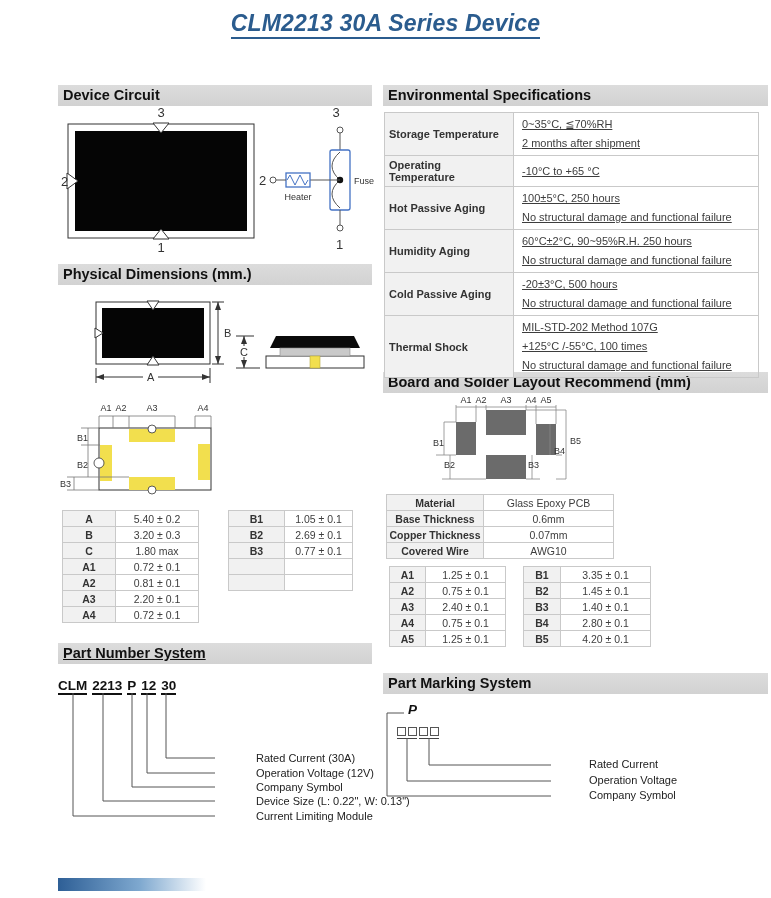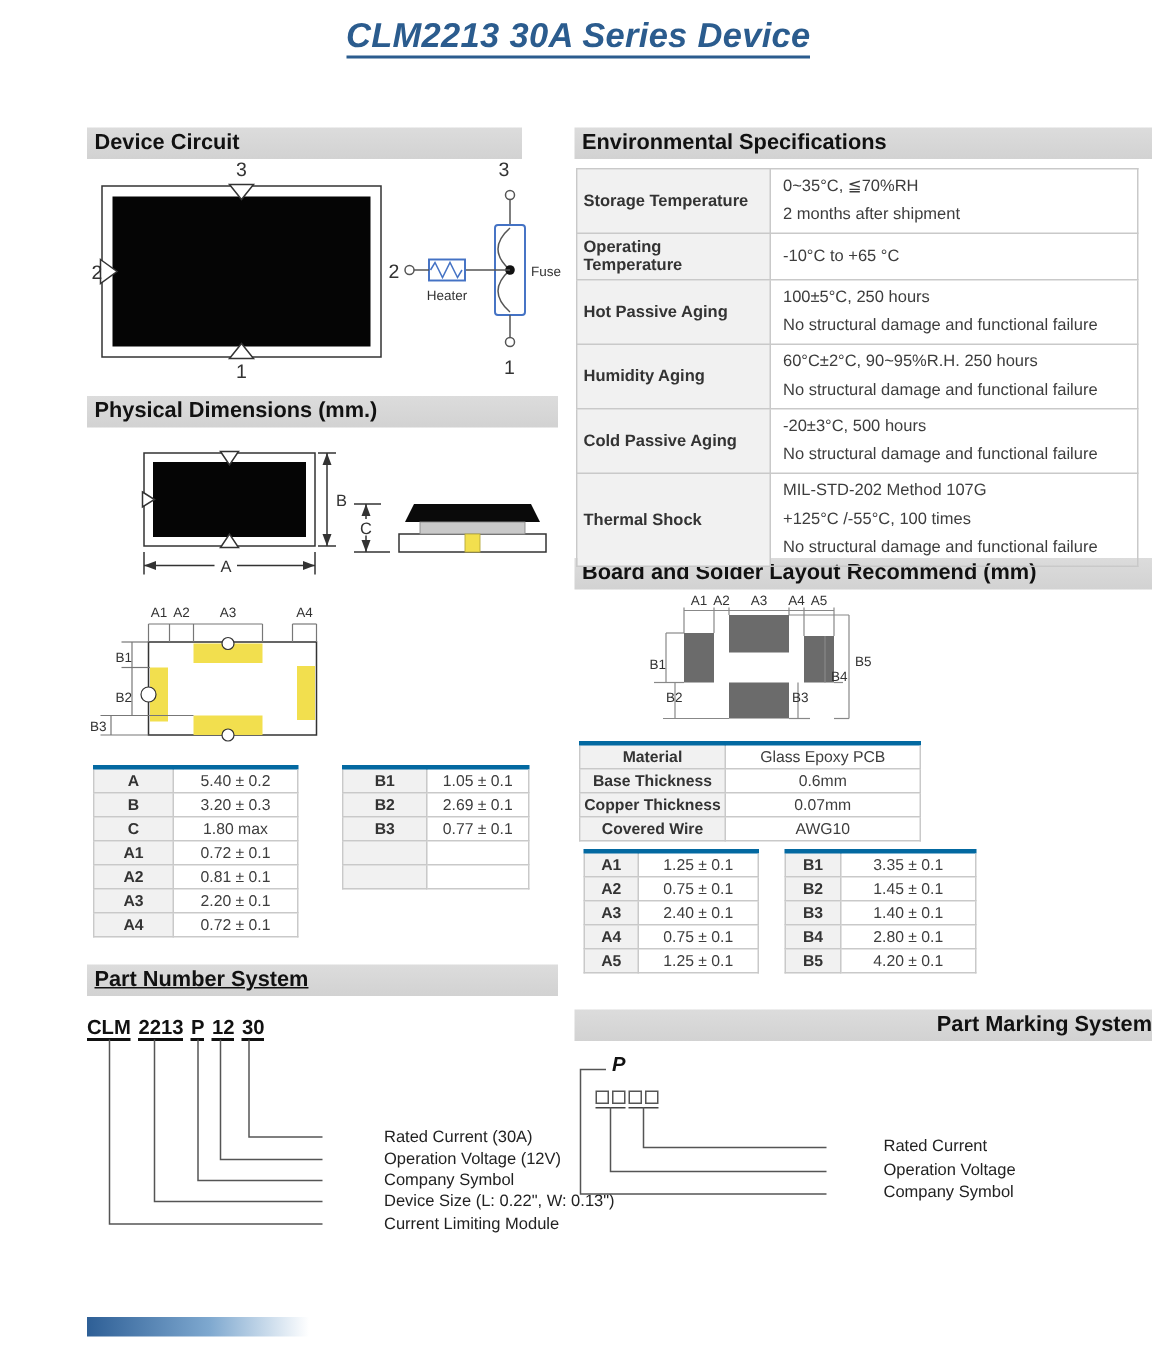--- a/index.html
+++ b/index.html
@@ -10,24 +10,24 @@
                    border-bottom:2px solid #2b5c8e;padding-bottom:1px;letter-spacing:0.2px;font-style:italic;}
   .sec-hdr{position:absolute;height:21px;background:linear-gradient(#dcdcdc,#d2d2d2);
            font-size:14.5px;font-weight:bold;color:#111;line-height:21px;
            padding-left:5px;box-sizing:border-box;}
   
   .spec-table{position:absolute;border-collapse:collapse;font-size:11px;color:#3d3d3d;
               border-top:1px solid #999;border-bottom:1px solid #999;}
   .spec-table td{border:1px solid #c9c9c9;vertical-align:middle;}
   .spec-table td.lbl{background:#f1f1f1;font-weight:bold;width:120px;padding:3px 4px;color:#333;}
   .spec-table td.val{width:236px;padding:2px 0 2px 8px;}
-  .spec-table .ln{line-height:19px;white-space:nowrap;}
+  .spec-table .ln{line-height:19px;white-space:nowrap;text-decoration:underline;}
   
   .dim-table{position:absolute;border-collapse:collapse;font-size:10.5px;color:#3d3d3d;
-             text-align:center;border-top:3px solid #0369a1;border-bottom:1px solid #999;}
+             text-align:center;border-top:1px solid #0369a1;border-bottom:1px solid #999;}
   .dim-table td{border:1px solid #c9c9c9;height:15px;padding:0 2px;white-space:nowrap;}
   .dim-table td.lbl{background:#f1f1f1;font-weight:bold;color:#333;}
   
   .pn-row{position:absolute;white-space:nowrap;}
   .pn-seg{display:inline-block;font-weight:bold;font-size:13.5px;color:#111;
           border-bottom:2px solid #111;margin-right:5px;line-height:14px;}
   .callout-label{position:absolute;font-size:11px;color:#222;white-space:nowrap;line-height:13px;margin-left:36px;}
   .pm-symbol{position:absolute;font-size:13.5px;font-weight:bold;font-style:italic;color:#111;}
   .mark-pair{position:absolute;display:flex;gap:2px;border-bottom:1px solid #444;padding-bottom:2px;}
   .mark-box{width:7px;height:7px;border:1px solid #555;background:#fff;}
@@ -38,26 +38,26 @@
 </style>
 </head>
 <body>
 
 <div id="canvas">
 
   <div class="page-title">
     <span>CLM2213 30A Series Device</span>
   </div>
 
-  <div class="sec-hdr" style="left:58px;top:85px;width:290px;">Device Circuit</div>
+  <div class="sec-hdr" style="left:58px;top:85px;width:314px;">Device Circuit</div>
   <div class="sec-hdr" style="left:383px;top:85px;width:385px;">Environmental Specifications</div>
   <div class="sec-hdr" style="left:58px;top:264px;width:314px;">Physical Dimensions (mm.)</div>
   <div class="sec-hdr" style="left:383px;top:372px;width:385px;">Board and Solder Layout Recommend (mm)</div>
   <div class="sec-hdr" style="left:58px;top:643px;width:314px;text-decoration:underline;">Part Number System</div>
-  <div class="sec-hdr" style="left:383px;top:673px;width:385px;text-align:right;">Part Marking System</div>
+  <div class="sec-hdr" style="left:383px;top:673px;width:385px;">Part Marking System</div>
 
   <svg style="left:58px;top:104px;" width="205" height="150" viewBox="0 0 205 150">
     <text x="103" y="13" font-size="13" text-anchor="middle">3</text>
     <rect x="10" y="20" width="186" height="114" fill="#fff" stroke="#333" stroke-width="1"></rect>
     <rect x="17" y="27" width="172" height="100" fill="#050505"></rect>
     <polygon points="95,19 103,29 111,19" fill="#fff" stroke="#333" stroke-width="1"></polygon>
     <polygon points="95,135 103,125 111,135" fill="#fff" stroke="#333" stroke-width="1"></polygon>
     <polygon points="9,69 20,77 9,85" fill="#fff" stroke="#333" stroke-width="1"></polygon>
     <text x="3" y="82" font-size="13">2</text>
     <text x="103" y="148" font-size="13" text-anchor="middle">1</text>

